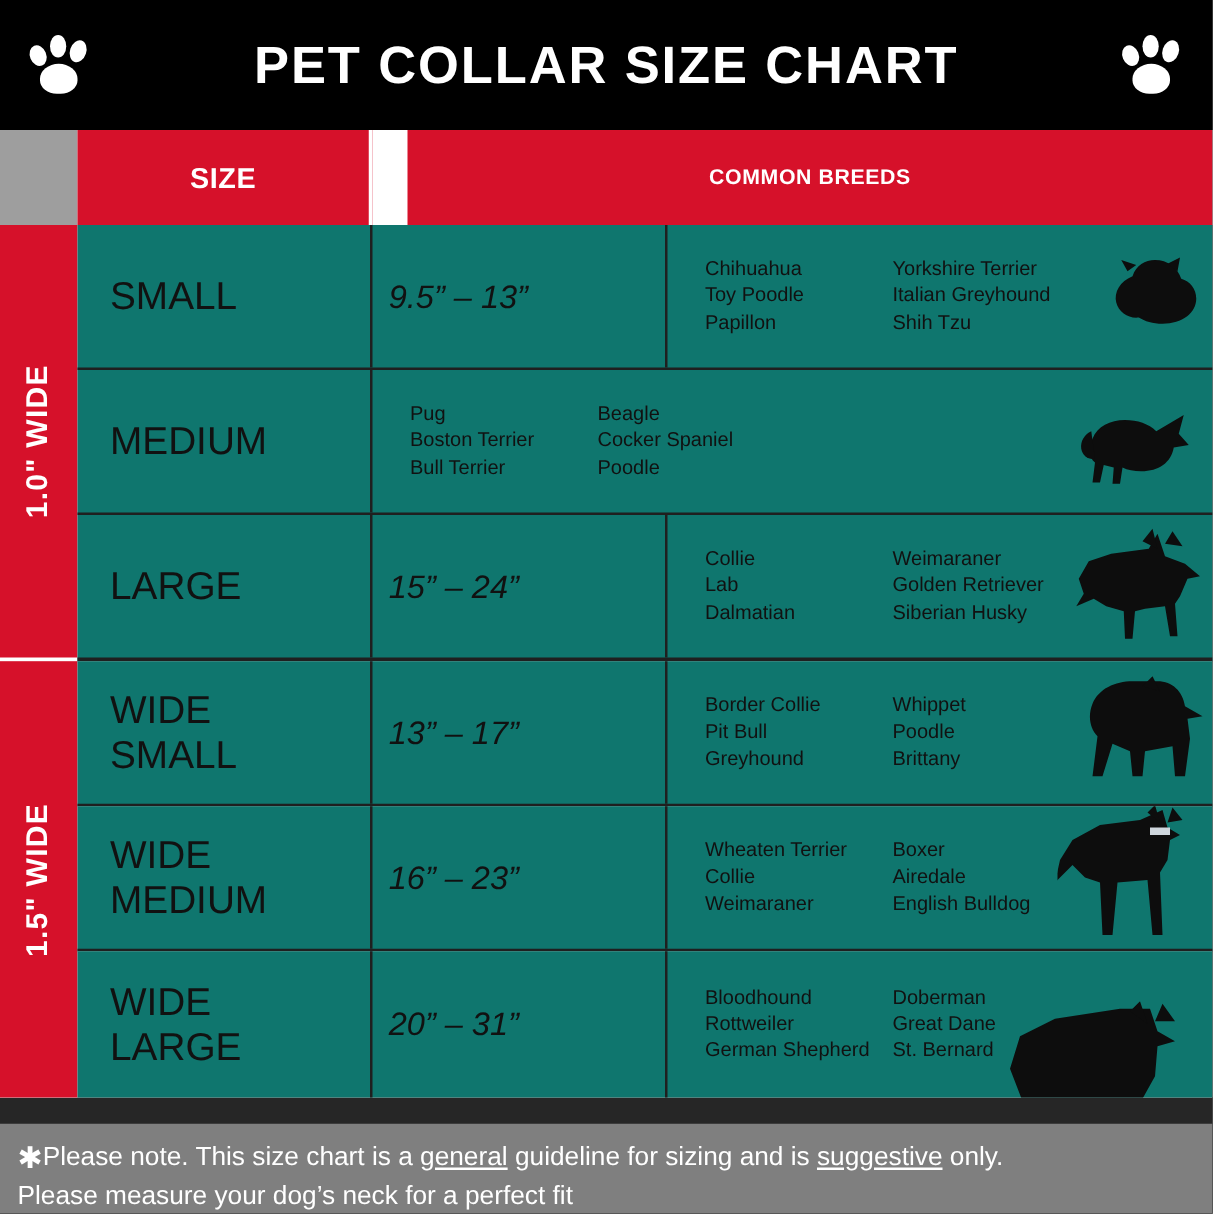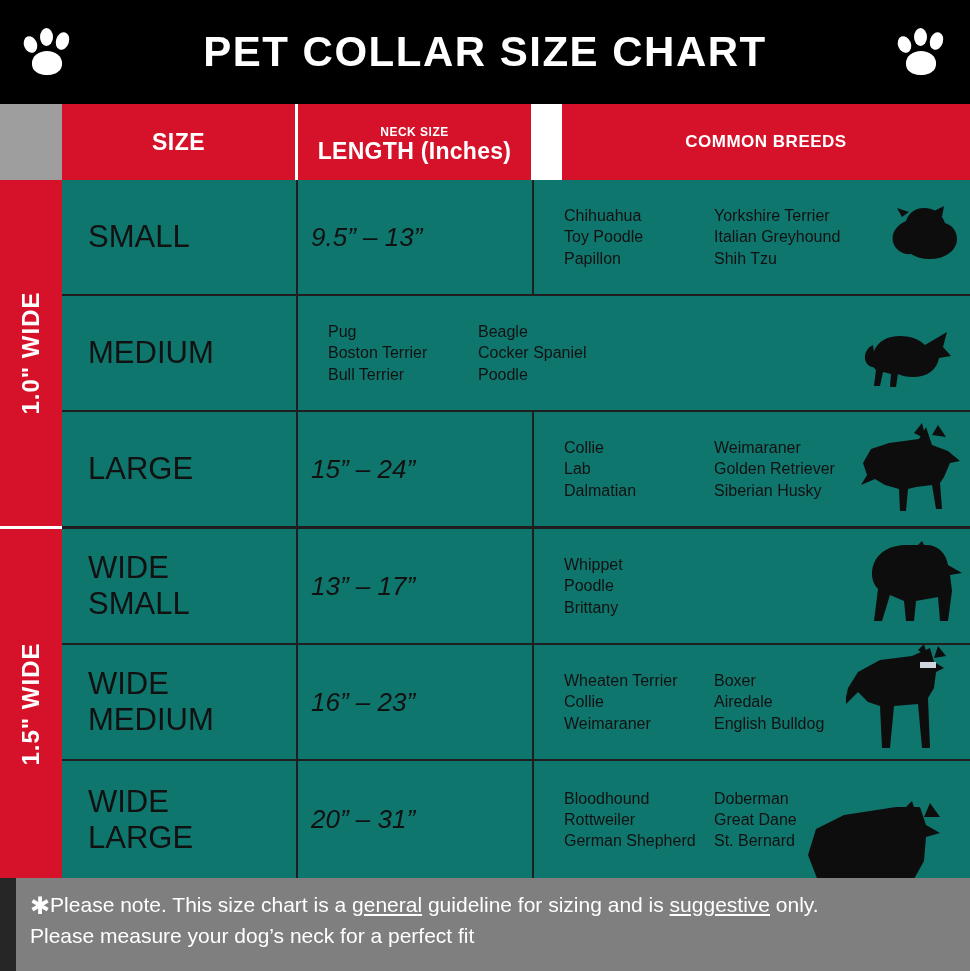--- a/index.html
+++ b/index.html
@@ -159,22 +159,22 @@
   .dog {
     position: absolute;
     right: 6px;
     top: 50%;
     transform: translateY(-50%);
   }
 
   
   .footer {
     position: absolute;
-    left: 16px; right: 0; bottom: 0;
-    height: 93px;
+    left: 0; right: 0; bottom: 0;
+    height: 72px;
     background: #7f7f7f;
     color: #ffffff;
     padding: 12px 14px 0 14px;
     font-size: 21px;
     line-height: 1.35;
   }
   .footer .u { text-decoration: underline; }
   .star { font-size: 24px; vertical-align: -2px; }
 </style>
 </head>
@@ -196,24 +196,20 @@
         <div class="pad toe3"></div>
         <div class="pad main"></div>
     </div>
   </div>
 
   <div class="table-wrap">
 
     <div class="col-head">
       <div class="spacer"></div>
       <div class="hcell size">SIZE</div>
-      <div class="hcell length">
-        <div class="sub">NECK SIZE</div>
-        <div class="main">LENGTH (Inches)</div>
-      </div>
       <div class="hcell breeds">COMMON BREEDS</div>
     </div>
 
     <div class="body-rows">
 
       <div class="side-col">
         <div class="side-band" style="height:349px;">
           <span>1.0" WIDE</span>
         </div>
         <div class="side-band" style="height:349px;">
@@ -293,20 +289,25 @@
 
         <div class="row" style="height:116px;">
           <div class="cell-size">
             <span>
               <span class="two-line">WIDE</span>
               <span class="two-line">SMALL</span>
             </span>
           </div>
           <div class="cell-length">13” – 17”</div>
           <div class="cell-breeds">
+            <div class="breed-col c1">
+              <div>Border Collie</div>
+              <div>Pit Bull</div>
+              <div>Greyhound</div>
+            </div>
             <div class="breed-col c2">
               <div>Whippet</div>
               <div>Poodle</div>
               <div>Brittany</div>
             </div>
             <svg class="dog" width="104" height="94" viewBox="0 0 104 94">
               <path fill="#0d0d0d" d="M66 6c12 0 20 8 22 20l14 8-12 2 2 16-4 30h-8l-2-24-22 4-2 20h-8l-2-20-14-6-8 26h-8l4-32c-6-6-8-16-4-26 5-12 18-18 32-18z"></path>
               <path fill="#0d0d0d" d="M62 2l6 12-14-4z"></path>
             </svg>
           </div>

